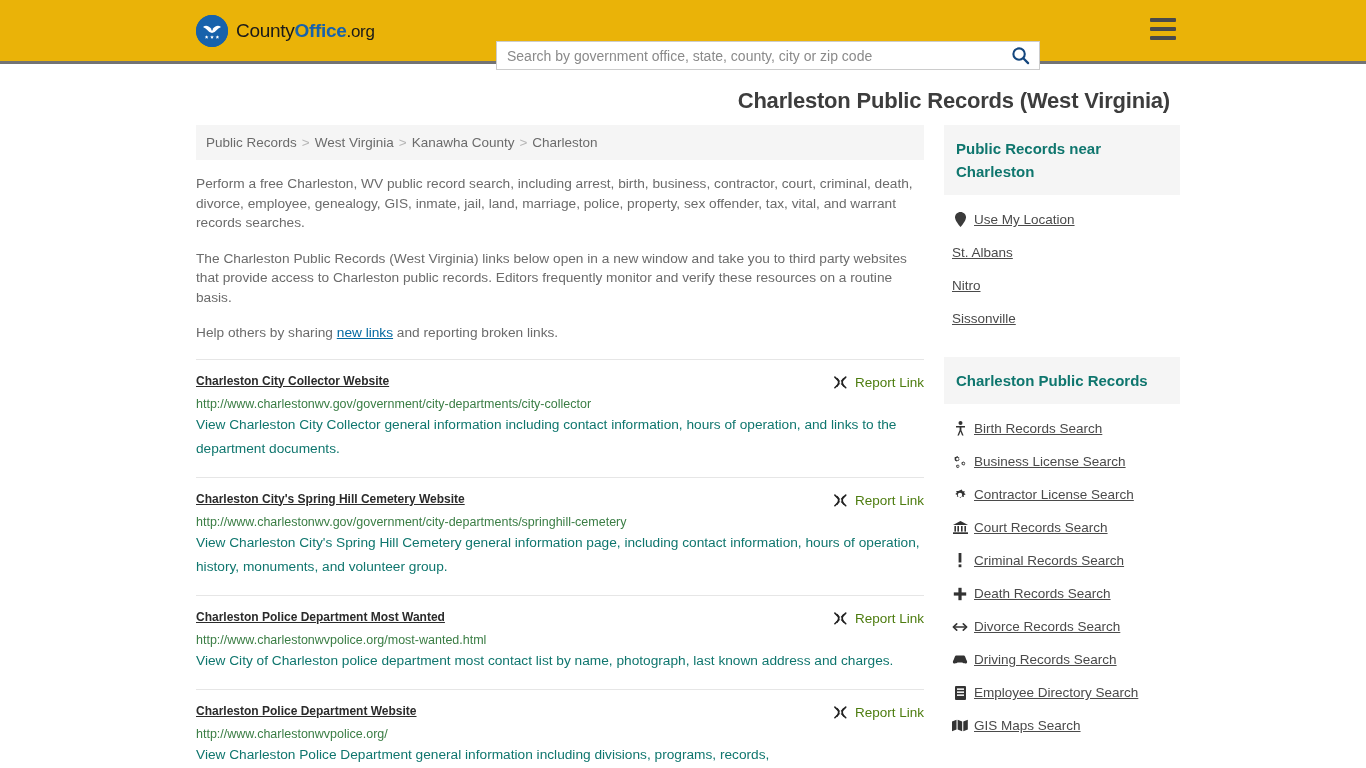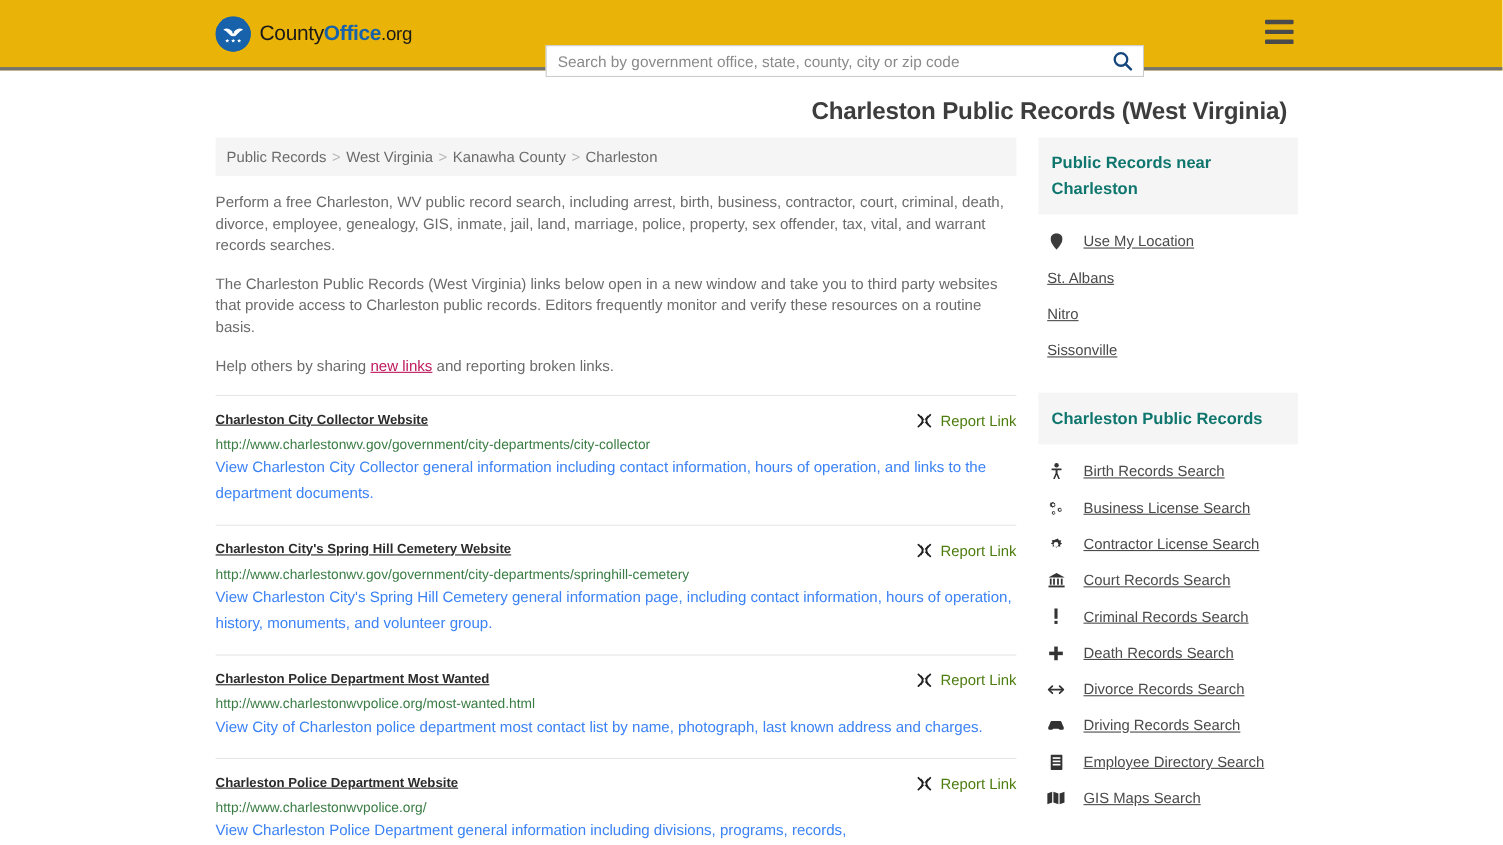--- a/index.html
+++ b/index.html
@@ -138,21 +138,21 @@
   .breadcrumb .current { color: #6b6b6b; }
 
   
   .intro p {
     margin: 0 0 16px 0;
     font-size: 13.7px;
     line-height: 19.5px;
     color: #6b6b6b;
   }
   .intro a {
-    color: #be185d;
+    color: #0369a1;
     text-decoration: underline;
   }
 
   
   .results { margin-top: 14px; }
   .result {
     border-top: 1px solid #e6e6e6;
     padding: 14px 0 16px 0;
   }
   .result:first-child { border-top: 1px solid #e6e6e6; }
@@ -183,39 +183,39 @@
     display: block;
     font-size: 12.5px;
     color: #3a7d44;
     margin-top: 7px;
     text-decoration: none;
     word-break: break-all;
   }
   .result-desc {
     font-size: 13.7px;
     line-height: 24px;
-    color: #3b82f6;
+    color: #0f766e;
     margin-top: 2px;
   }
 
   
   .side-box { margin-bottom: 22px; }
   .side-head {
     background: #f5f5f5;
     padding: 12px 12px;
     font-size: 15px;
     font-weight: bold;
     color: #0f766e;
     line-height: 23px;
   }
   .side-list { padding: 8px 0 0 8px; }
   .side-item {
     display: flex;
     align-items: center;
-    gap: 17px;
+    gap: 6px;
     padding: 9px 0;
     font-size: 13.5px;
   }
   .side-item .s-icon {
     width: 16px;
     flex: 0 0 16px;
     display: flex;
     align-items: center;
     justify-content: center;
     color: #333;

